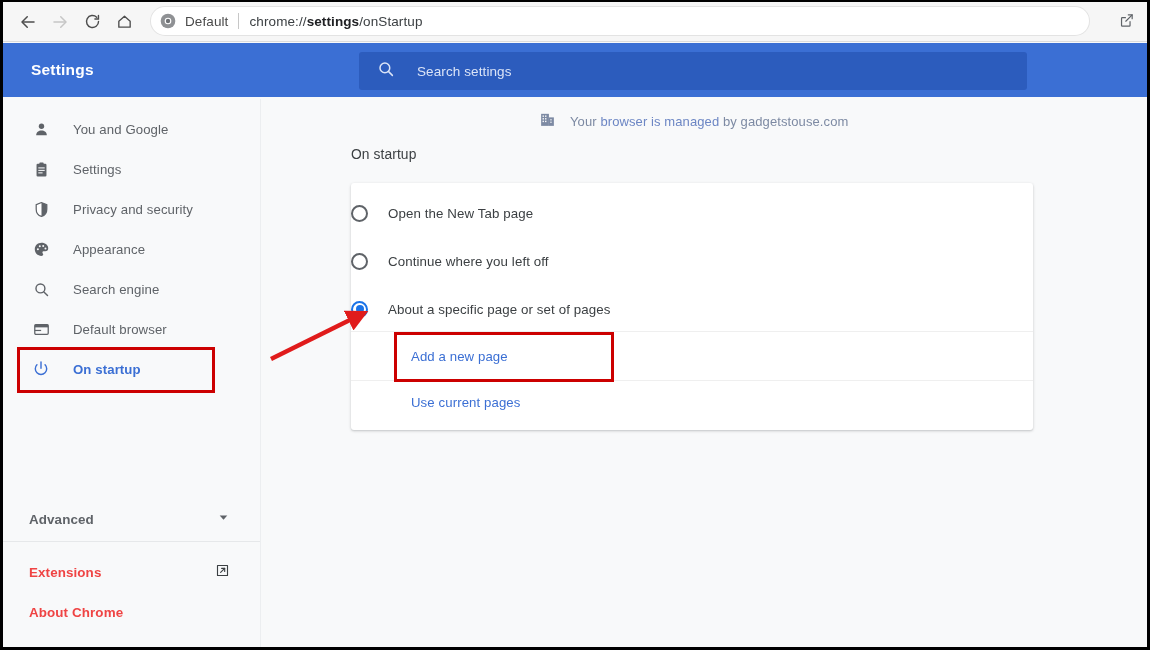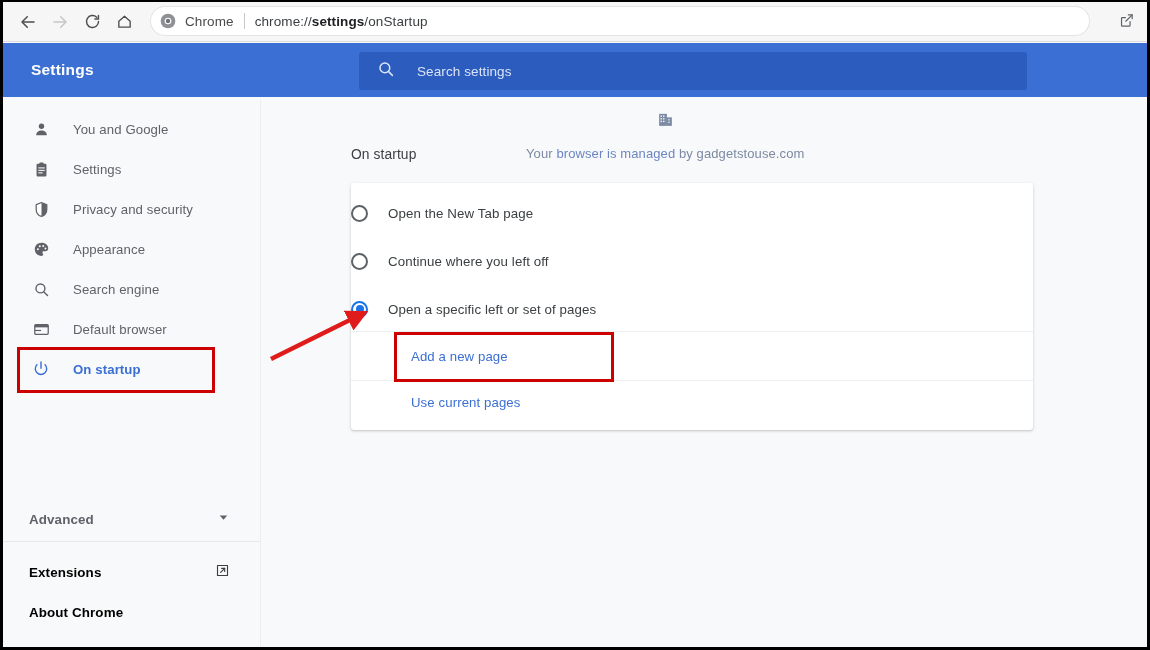--- a/index.html
+++ b/index.html
@@ -213,42 +213,41 @@
   .sb-bottom { position: absolute; left: 0; top: 453px; width: 100%; }
   .bottom-item {
     display: flex;
     align-items: center;
     height: 40px;
     padding: 0 30px 0 26px;
     box-sizing: border-box;
   }
   .bottom-item .lbl {
     font-size: 13.4px;
-    color: #000000;
+    color: #ef4444;
     font-weight: 700;
     letter-spacing: .1px;
   }
   .bottom-item .ext-ic { margin-left: auto; }
 
   
   .main {
     position: absolute;
     left: 258px;
     top: 0;
     right: 0;
     bottom: 0;
   }
   .managed-banner {
     position: absolute;
-    left: 265px;
+    left: 278px;
     top: 14px;
     display: flex;
     align-items: center;
     gap: 14px;
-    flex-direction: column;
   }
   .managed-text {
     font-size: 13px;
     color: #7d8aa3;
     letter-spacing: .1px;
     white-space: nowrap;
   }
   .managed-text .hi { color: #6c86c4; }
 
   .section-title {
@@ -383,21 +382,21 @@
     </div>
 
     <div class="omnibox">
       <span class="chrome-logo">
         <svg width="16" height="16" viewBox="0 0 24 24">
           <circle cx="12" cy="12" r="11" fill="#8f9194"></circle>
           <circle cx="12" cy="12" r="5" fill="#ffffff"></circle>
           <circle cx="12" cy="12" r="3.3" fill="#6e7175"></circle>
         </svg>
       </span>
-      <span class="omni-scope">Chrome</span>
+      <span class="omni-scope">Default</span>
       <span class="omni-sep"></span>
       <span class="omni-url"><span>chrome://</span><b>settings</b><span>/onStartup</span></span>
     </div>
 
     <div class="share-btn">
       <span>
         <svg width="17" height="17" viewBox="0 0 24 24" fill="none" stroke="#5f6368" stroke-width="1.7" stroke-linecap="round" stroke-linejoin="round">
           <path d="M17 13.5v5.5a1 1 0 0 1-1 1H6a1 1 0 0 1-1-1V9a1 1 0 0 1 1-1h4.5"></path>
           <path d="M11 13 20 4"></path>
           <polyline points="14.5,4 20,4 20,9.5"></polyline>
@@ -560,21 +559,21 @@
           <span class="rlbl">Open the New Tab page</span>
         </div>
 
         <div class="radio-row" style="top:54px;">
           <span class="radio"></span>
           <span class="rlbl">Continue where you left off</span>
         </div>
 
         <div class="radio-row" style="top:102px;">
           <span class="radio checked"></span>
-          <span class="rlbl">Open a specific left or set of pages</span>
+          <span class="rlbl">About a specific page or set of pages</span>
         </div>
 
         <div class="row-divider" style="top:148px;"></div>
         <div class="link-row" style="top:166px;">Add a new page</div>
         <div class="row-divider" style="top:197px;"></div>
         <div class="link-row" style="top:212px;">Use current pages</div>
       </div>
     </div>
   </div>
 

